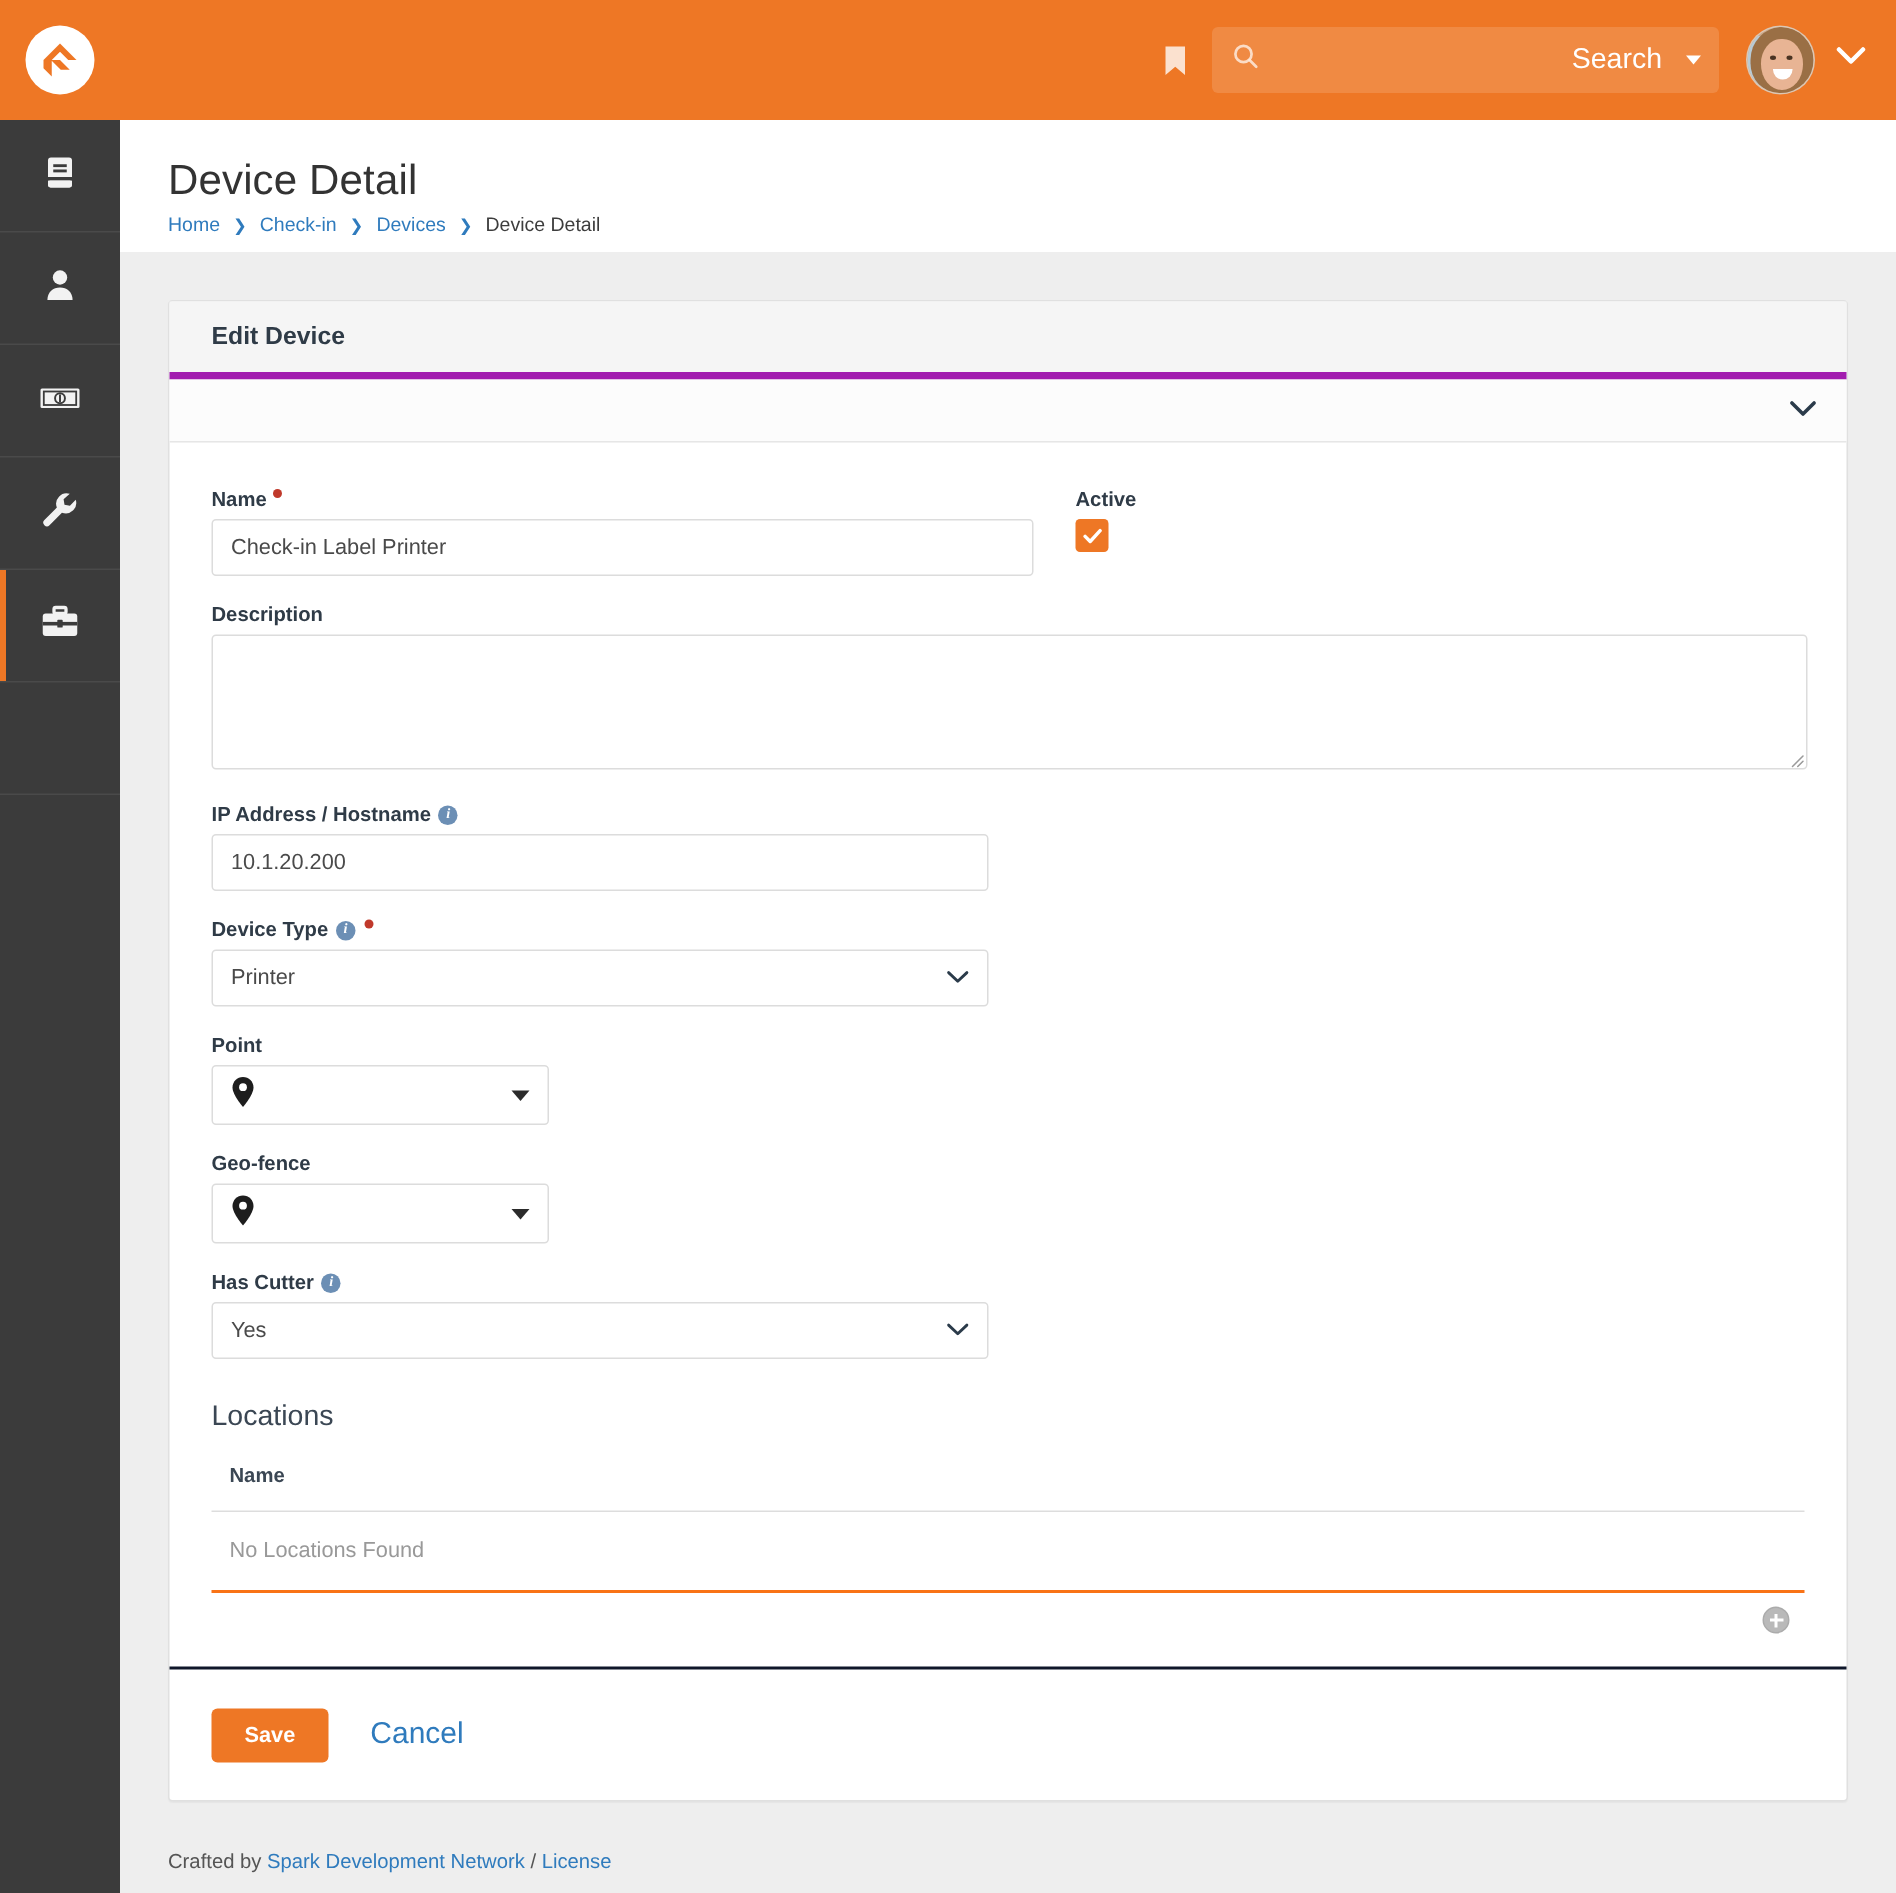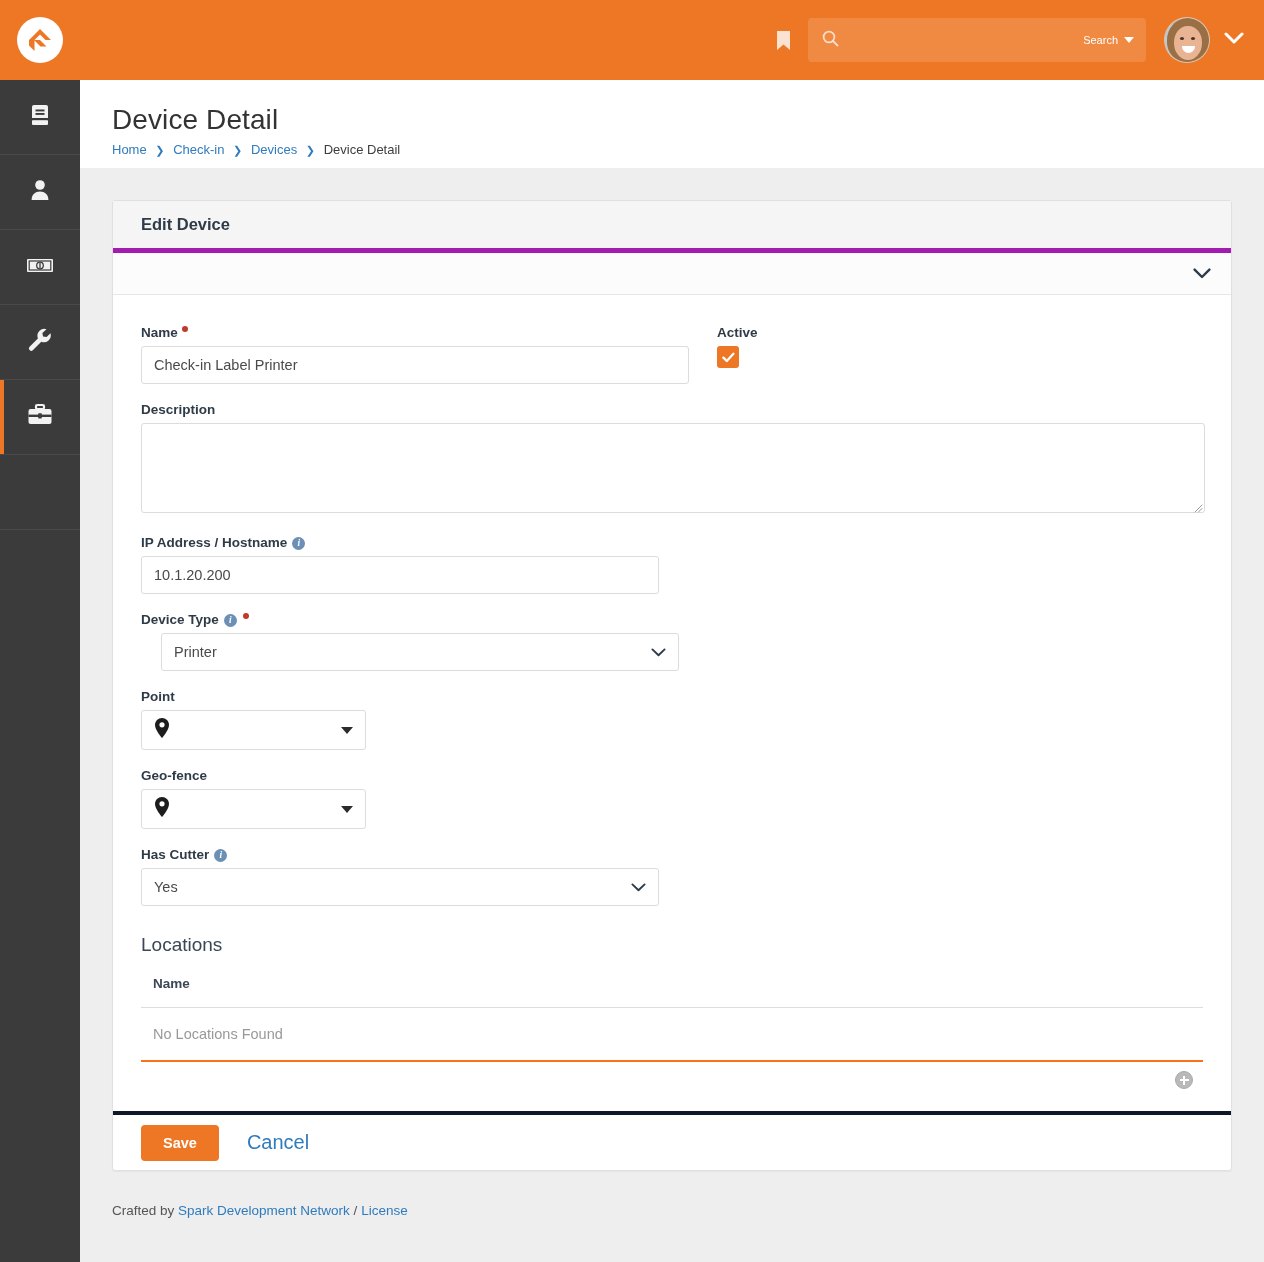--- a/index.html
+++ b/index.html
@@ -45,22 +45,22 @@
   #search-icon { flex: 0 0 auto; opacity: .82; }
   #search-input {
     flex: 1 1 auto;
     background: transparent; border: 0; outline: none;
     color: #ffffff; font-size: 14px;
     font-family: "Liberation Sans", sans-serif;
     padding-left: 10px;
   }
   #search-input::placeholder { color: rgba(255,255,255,.75); }
   #search-dropdown {
-    display: flex; align-items: center; gap: 6px;
-    color: #ffffff; font-size: 11px; white-space: nowrap;
+    display: flex; align-items: center; gap: 16px;
+    color: #ffffff; font-size: 19px; white-space: nowrap;
     cursor: pointer;
   }
   .caret-down {
     width: 0; height: 0;
     border-left: 5px solid transparent;
     border-right: 5px solid transparent;
     border-top: 6px solid #ffffff;
   }
   #user-area {
     display: flex; align-items: center; gap: 14px;
@@ -282,22 +282,22 @@
     display: flex; align-items: center; justify-content: center;
     cursor: pointer;
     border: 1px solid #ababab;
   }
   .add-btn .h { position: absolute; width: 9px; height: 2.2px; background: #ffffff; }
   .add-btn .v { position: absolute; width: 2.2px; height: 9px; background: #ffffff; }
   .add-btn-inner { position: relative; width: 9px; height: 9px; display:flex; align-items:center; justify-content:center; }
 
   
   #panel-actions {
-    border-top: 4px solid #0f172a;
-    padding: 6px 28px;
+    border-top: 2px solid #0f172a;
+    padding: 22px 28px;
     display: flex; align-items: center; gap: 14px;
   }
   #save-btn {
     background: #ee7725; color: #ffffff;
     border: 0; border-radius: 4px;
     font-size: 14.5px; font-weight: 700;
     font-family: "Liberation Sans", sans-serif;
     padding: 10px 22px;
     cursor: pointer;
   }
@@ -494,21 +494,21 @@
         </label>
         <div style="width:518px;">
           <input class="ctl" type="text" value="10.1.20.200" style="">
         </div>
       </div>
 
       <div class="form-group">
         <label class="ctl-label">
           <span>Device Type</span><span class="info-icon">i</span><span class="req-dot" style="margin-left:6px;"></span>
         </label>
-        <div class="select-wrap" style="width:518px;margin-left:20px;">
+        <div class="select-wrap" style="width:518px;">
           <select class="ctl">
             <option>Printer</option>
           </select>
           <span class="sel-chevron">
             <svg width="15" height="9" viewBox="0 0 15 9" aria-hidden="true">
               <path d="M1.4 1.4 L7.5 7.2 L13.6 1.4" fill="none" stroke="#2b3b4a" stroke-width="1.9" stroke-linecap="round" stroke-linejoin="round"></path>
             </svg>
           </span>
         </div>
       </div>

